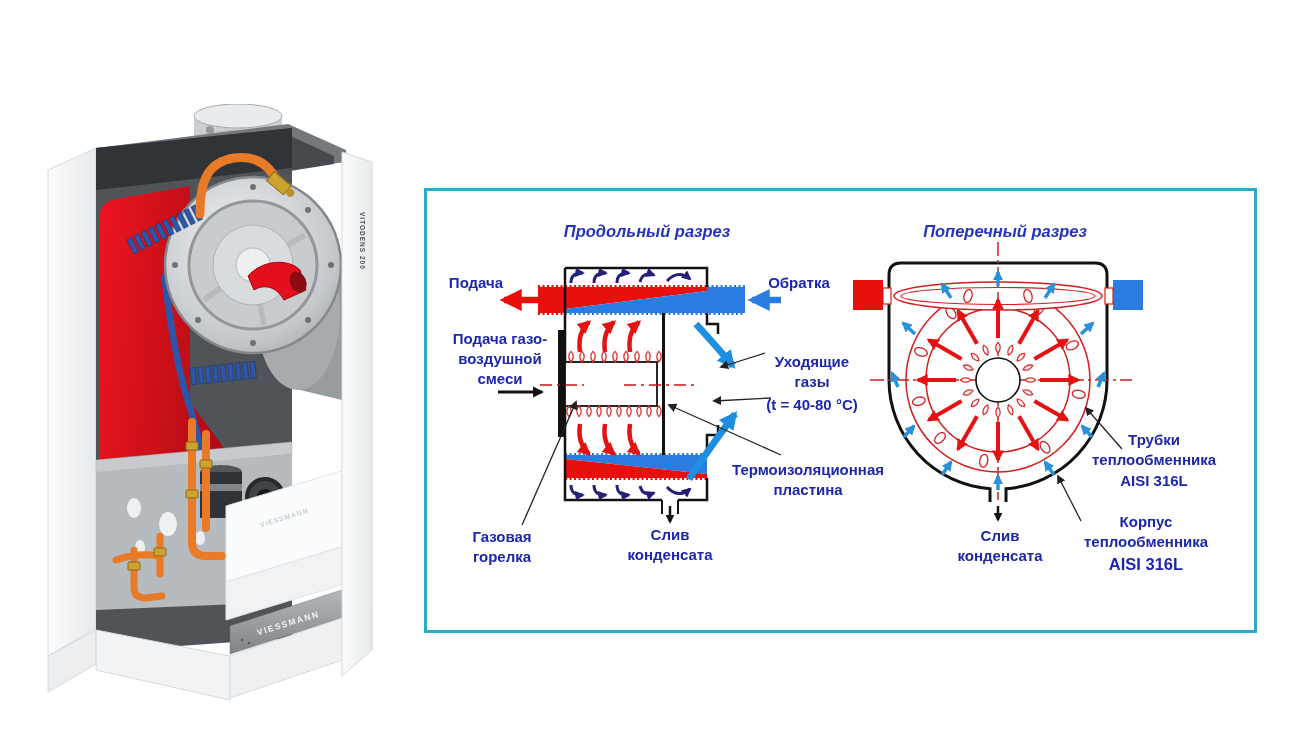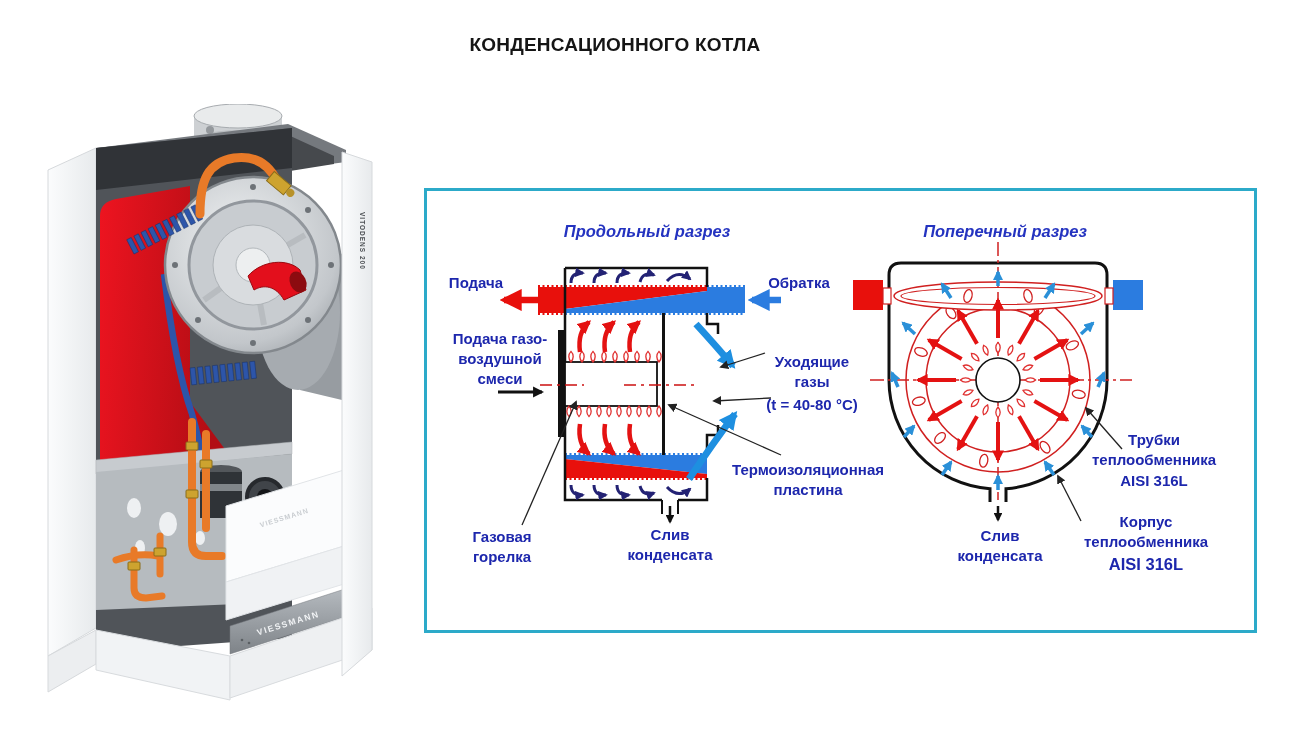--- a/index.html
+++ b/index.html
@@ -16,21 +16,20 @@
   .dL{font:700 15px "Liberation Sans",sans-serif;fill:#1d27ad;text-anchor:middle}
   .dLg{font:700 16.5px "Liberation Sans",sans-serif;fill:#1d27ad;text-anchor:middle}
   .vitodens{font:700 6.5px "Liberation Sans",sans-serif;fill:#4a4e52;letter-spacing:1px}
   .vstrip{font:700 8.5px "Liberation Sans",sans-serif;fill:#f2f4f6;letter-spacing:1.6px;text-anchor:middle}
   .vfaint{font:700 7px "Liberation Sans",sans-serif;fill:#c9cdd1;letter-spacing:1px;text-anchor:middle}
 </style>
 </head>
 <body>
 
 <div class="title">
-  <div>КОНДЕНСАЦИОННОГО КОТЛА</div>
 </div>
 
 <svg class="boiler" viewBox="0 0 340 612" width="340" height="612">
   <defs>
     <linearGradient id="gWhite" x1="0" y1="0" x2="1" y2="0">
       <stop offset="0" stop-color="#fbfcfd"></stop>
         <stop offset="1" stop-color="#e7eaec"></stop>
     </linearGradient>
     <radialGradient id="gDrum" cx="0.42" cy="0.38" r="0.8">
       <stop offset="0" stop-color="#f1f3f4"></stop>

